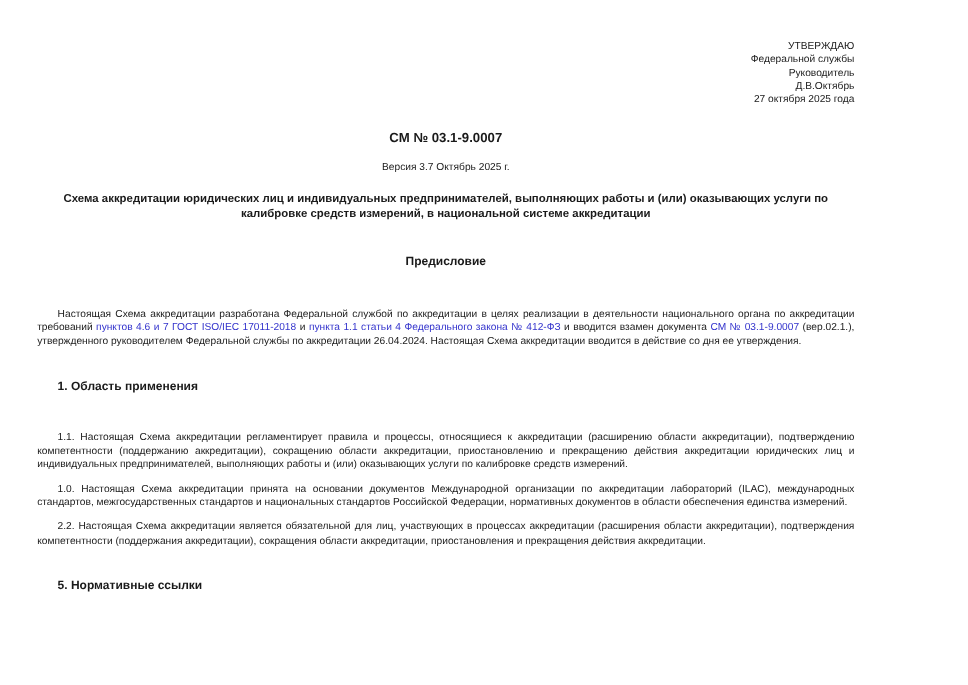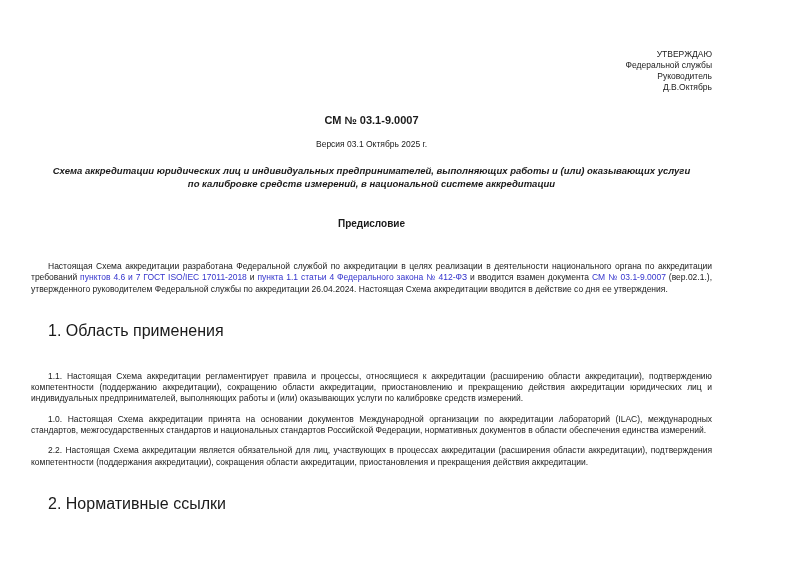--- a/index.html
+++ b/index.html
@@ -9,21 +9,21 @@
     height: 571px;
     font-family: "Liberation Sans", sans-serif;
     color: var(--text-color, #1a1a1a);
     overflow: hidden;
   }
   .page {
     position: relative;
     width: 743px;
     height: 571px;
     background: var(--bg-color, #ffffff);
-    padding: 16px 31px;
+    padding: 0 31px;
   }
   .approval {
     padding-top: 33px;
     text-align: right;
     font-size: 8.5px;
     line-height: 11px;
   }
   .doc-number {
     margin-top: 21px;
     text-align: center;
@@ -35,72 +35,72 @@
     text-align: center;
     font-size: 8.5px;
   }
   .doc-title {
     margin-top: 15px;
     padding: 0 18px;
     text-align: center;
     font-weight: bold;
     font-size: 9.5px;
     line-height: 13px;
-    font-style: italic;
   }
   .heading-centered {
     margin-top: 28px;
     text-align: center;
     font-weight: bold;
     font-size: 10px;
   }
   .para {
     margin: 0 0 9px 0;
     font-size: 8.5px;
     line-height: 11.3px;
     text-align: justify;
     text-indent: 17px;
   }
   .preface-para { margin-top: 32px; }
   .section-heading {
     margin: 27px 0 31px 0;
     padding-left: 17px;
-    font-weight: normal;
-    font-size: 16px;
+    font-weight: bold;
+    font-size: 10px;
   }
   .doc-link {
     color: var(--link-color, #3333cc);
     text-decoration: none;
     cursor: pointer;
   }
 </style>
 </head>
 <body>
 
 <div class="page">
 
   <div class="approval">
     <div>УТВЕРЖДАЮ</div>
     <div>Федеральной службы</div>
     <div>Руководитель</div>
     <div>Д.В.Октябрь</div>
+    <div>27 октября 2025 года</div>
   </div>
 
   <div class="doc-number">СМ № 03.1-9.0007</div>
 
-  <div class="version">Версия 03.1 Октябрь 2025 г.</div>
+  <div class="version">Версия 3.7 Октябрь 2025 г.</div>
 
   <div class="doc-title">Схема аккредитации юридических лиц и индивидуальных предпринимателей, выполняющих работы и (или) оказывающих услуги по калибровке средств измерений, в национальной системе аккредитации</div>
 
   <div class="heading-centered">Предисловие</div>
 
   <p class="para preface-para"><span>Настоящая Схема аккредитации разработана Федеральной службой по аккредитации в целях реализации в деятельности национального органа по аккредитации требований </span><a class="doc-link" href="#">пунктов 4.6 и 7 ГОСТ ISO/IEC 17011-2018</a><span> и </span><a class="doc-link" href="#">пункта 1.1 статьи 4 Федерального закона № 412-ФЗ</a><span> и вводится взамен документа </span><a class="doc-link" href="#">СМ № 03.1-9.0007</a><span> (вер.02.1.), утвержденного руководителем Федеральной службы по аккредитации 26.04.2024. Настоящая Схема аккредитации вводится в действие со дня ее утверждения.</span></p>
 
   <div class="section-heading">1. Область применения</div>
 
   <p class="para">1.1. Настоящая Схема аккредитации регламентирует правила и процессы, относящиеся к аккредитации (расширению области аккредитации), подтверждению компетентности (поддержанию аккредитации), сокращению области аккредитации, приостановлению и прекращению действия аккредитации юридических лиц и индивидуальных предпринимателей, выполняющих работы и (или) оказывающих услуги по калибровке средств измерений.</p>
   <p class="para">1.0. Настоящая Схема аккредитации принята на основании документов Международной организации по аккредитации лабораторий (ILAC), международных стандартов, межгосударственных стандартов и национальных стандартов Российской Федерации, нормативных документов в области обеспечения единства измерений.</p>
   <p class="para">2.2. Настоящая Схема аккредитации является обязательной для лиц, участвующих в процессах аккредитации (расширения области аккредитации), подтверждения компетентности (поддержания аккредитации), сокращения области аккредитации, приостановления и прекращения действия аккредитации.</p>
 
-  <div class="section-heading">2. Нормативные ссылки</div>
+  <div class="section-heading">5. Нормативные ссылки</div>
 
 
 </div>
 
 </body></html>

